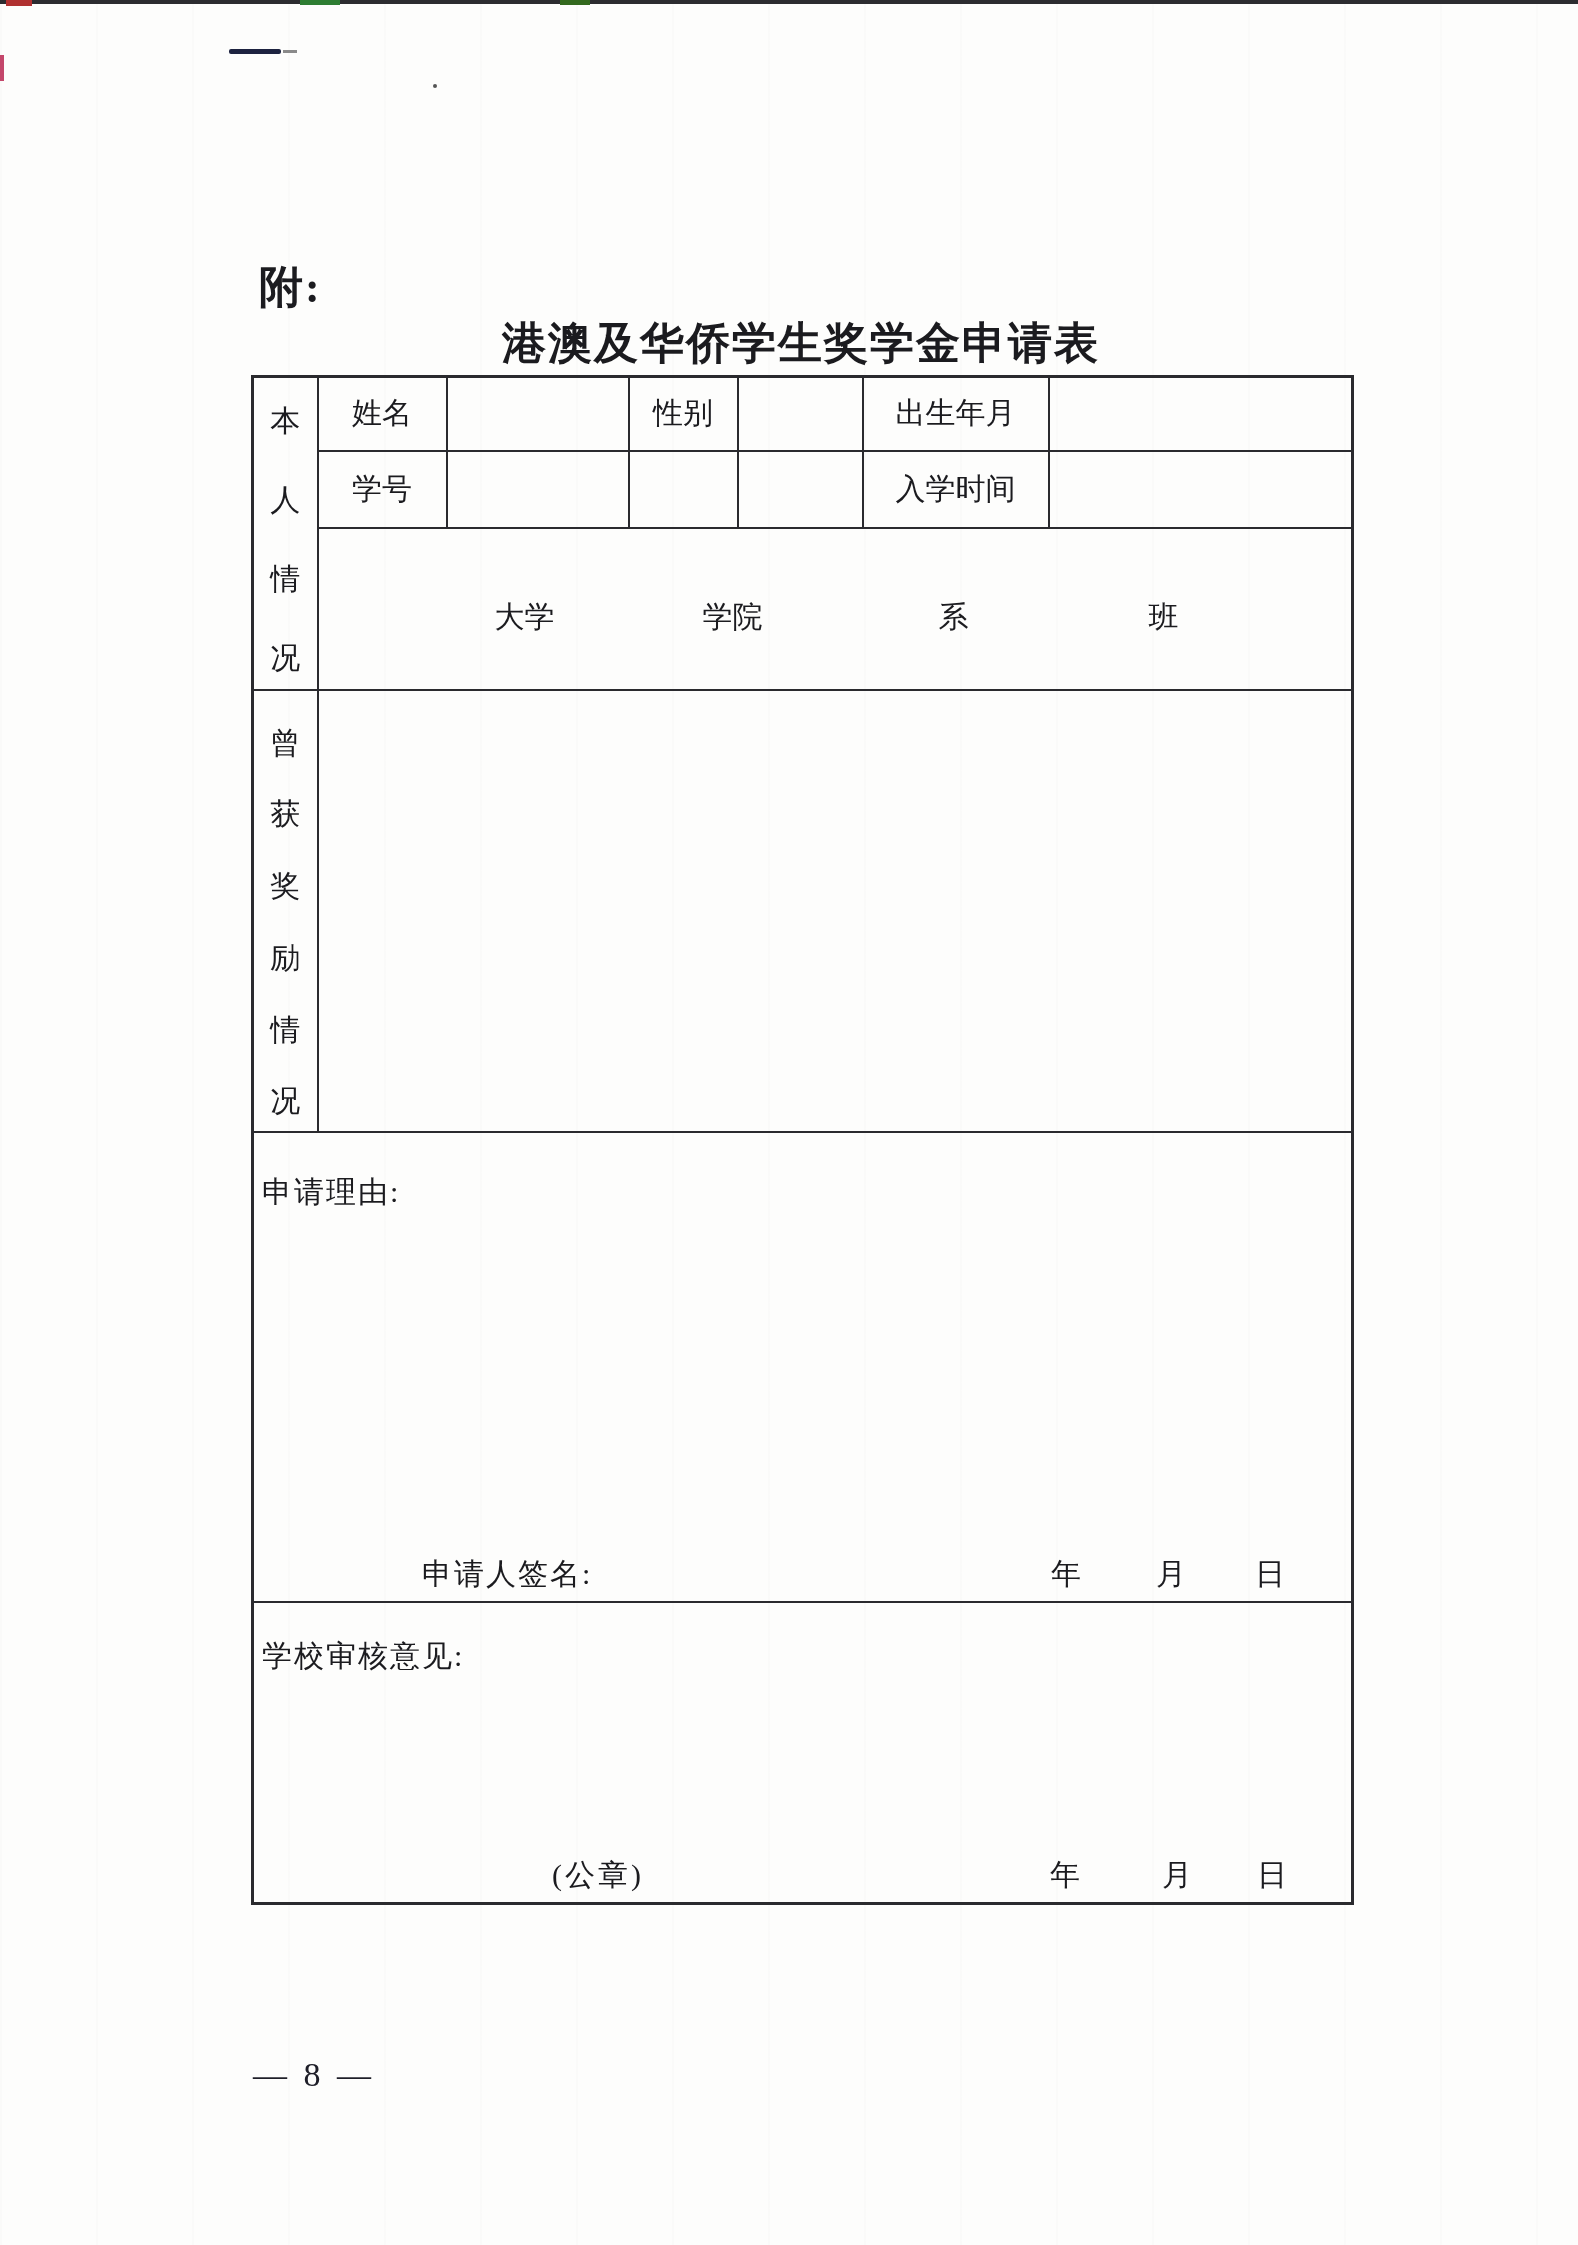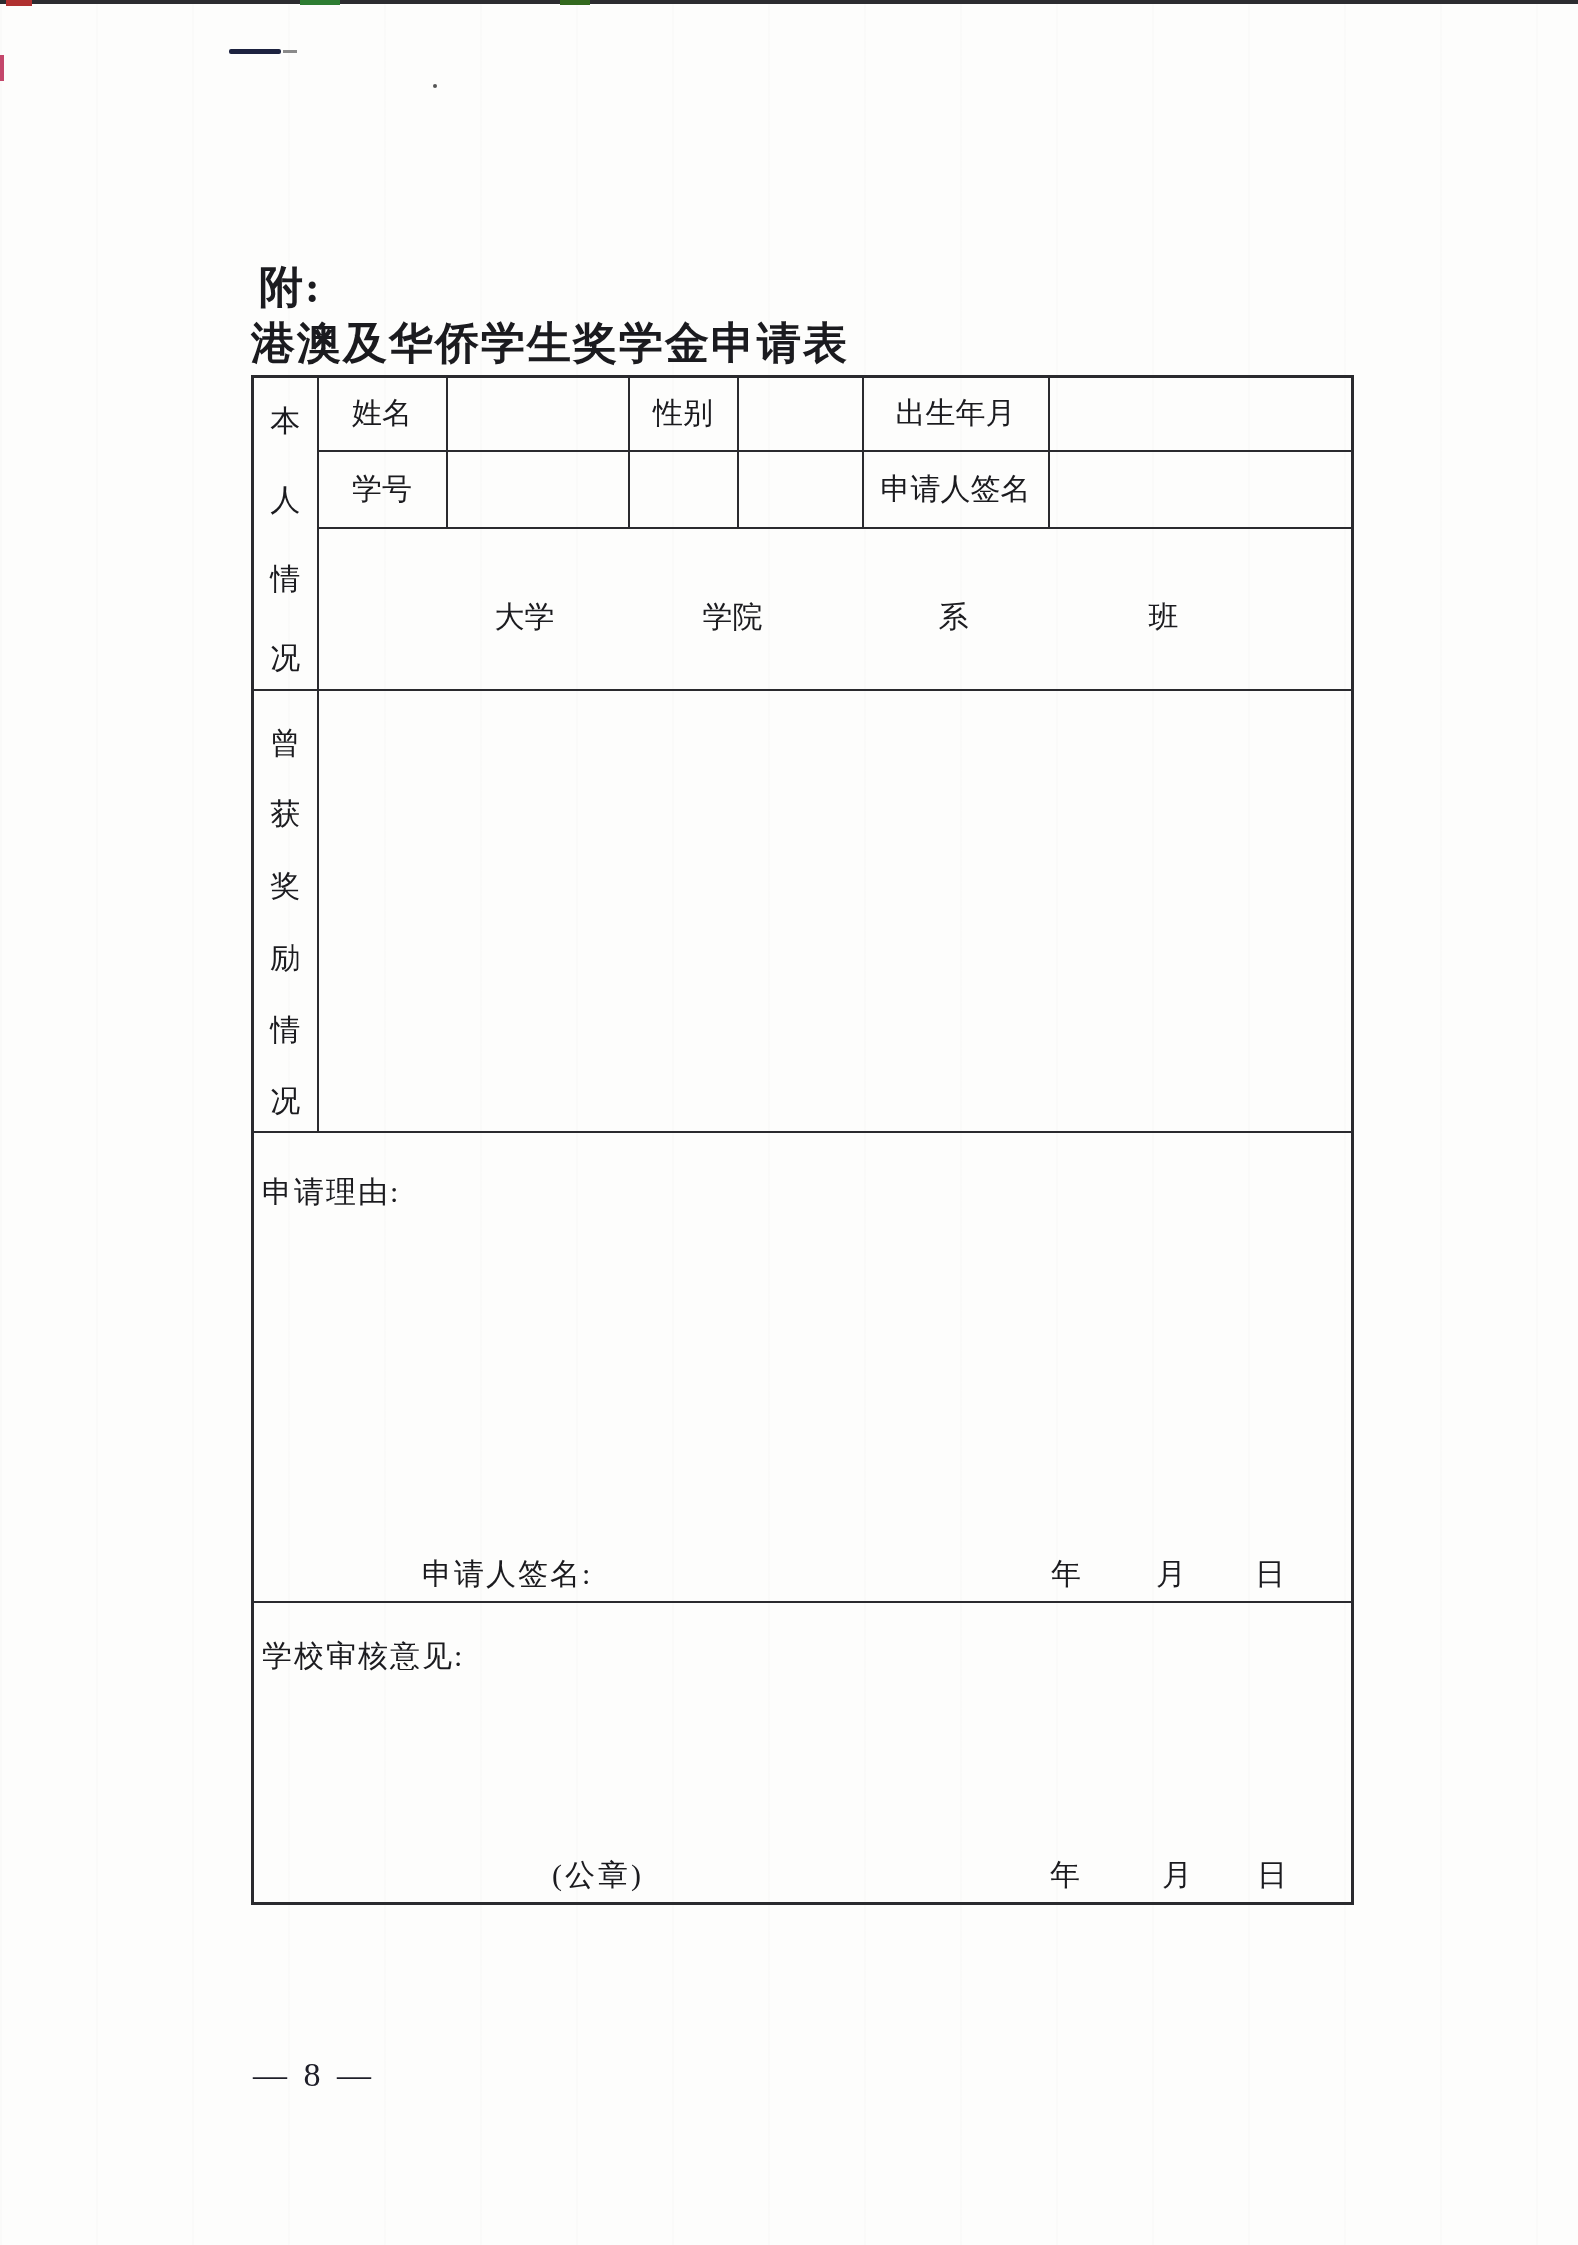--- a/index.html
+++ b/index.html
@@ -30,21 +30,21 @@
   .sp-dash{left:229px; top:49px; width:52px; height:5px; background:#1d2340; border-radius:2px;}
   .sp-dash-tail{left:283px; top:50px; width:14px; height:3px; background:#8a8a8a;}
   .sp-dot1{left:433px; top:84px; width:4px; height:4px; background:#555; border-radius:50%;}
 
   .attach{
     position:absolute; left:259px; top:258px;
     font-size:44px; font-weight:600; letter-spacing:2px;
   }
   .title{
     position:absolute; left:251px; top:314px; width:1100px;
-    text-align:left; font-size:44px; font-weight:700;
+    text-align:center; font-size:44px; font-weight:700;
     font-family:"Liberation Sans","DejaVu Sans",sans-serif;
     letter-spacing:2px;
   }
 
   table.form{
     position:absolute; left:251px; top:375px;
     width:1100px; table-layout:fixed;
     border-collapse:collapse;
     border:3px solid var(--line);
   }
@@ -134,21 +134,21 @@
         <td>性别</td>
         <td></td>
         <td>出生年月</td>
         <td></td>
       </tr>
       <tr class="r2">
         <td>学号</td>
         <td></td>
         <td></td>
         <td></td>
-        <td>申请人签名</td>
+        <td>入学时间</td>
         <td></td>
       </tr>
       <tr class="r3">
         <td class="school-row" colspan="6">
           <span class="pos-univ">大学</span>
           <span class="pos-college">学院</span>
           <span class="pos-dept">系</span>
           <span class="pos-class">班</span>
         </td>
       </tr>

